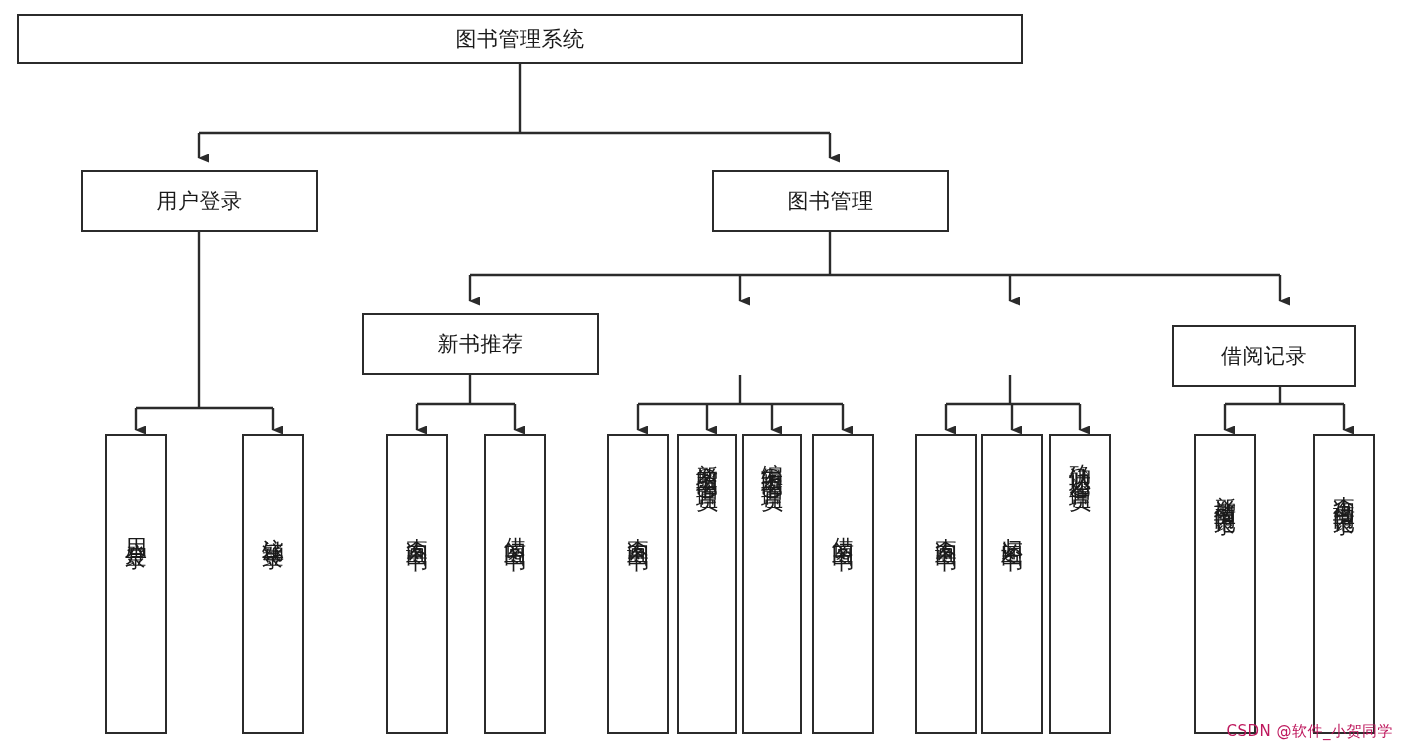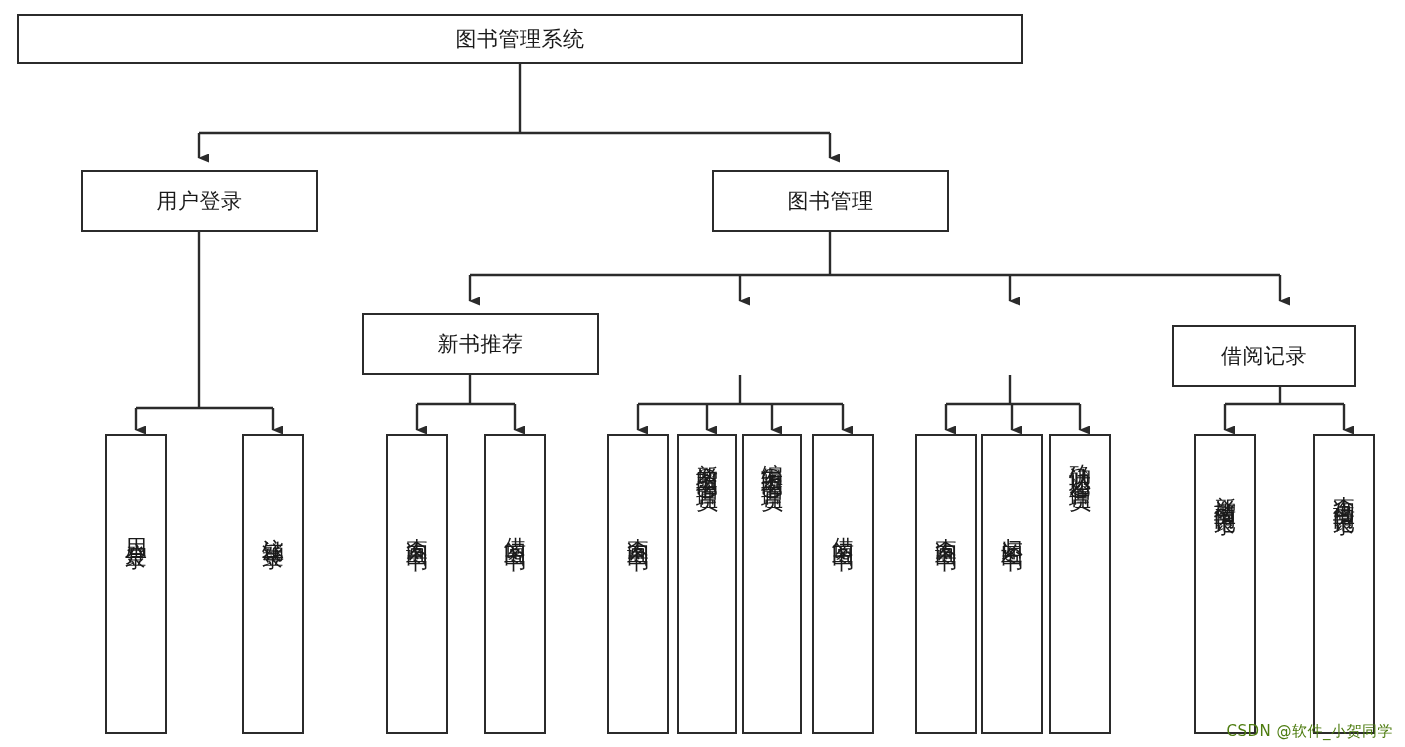--- a/index.html
+++ b/index.html
@@ -64,21 +64,21 @@
     line-height: 1.0;
     letter-spacing: 4px;
     white-space: nowrap;
     height: auto;
   }
   #watermark {
     position: absolute;
     right: 12px;
     bottom: 6px;
     font-size: 15px;
-    color: #4d7c0f;
+    color: #be185d;
     letter-spacing: 0.5px;
     user-select: none;
     white-space: nowrap;
   }
 </style>
 </head>
 <body>
 
 <div id="diagram-root">
 

